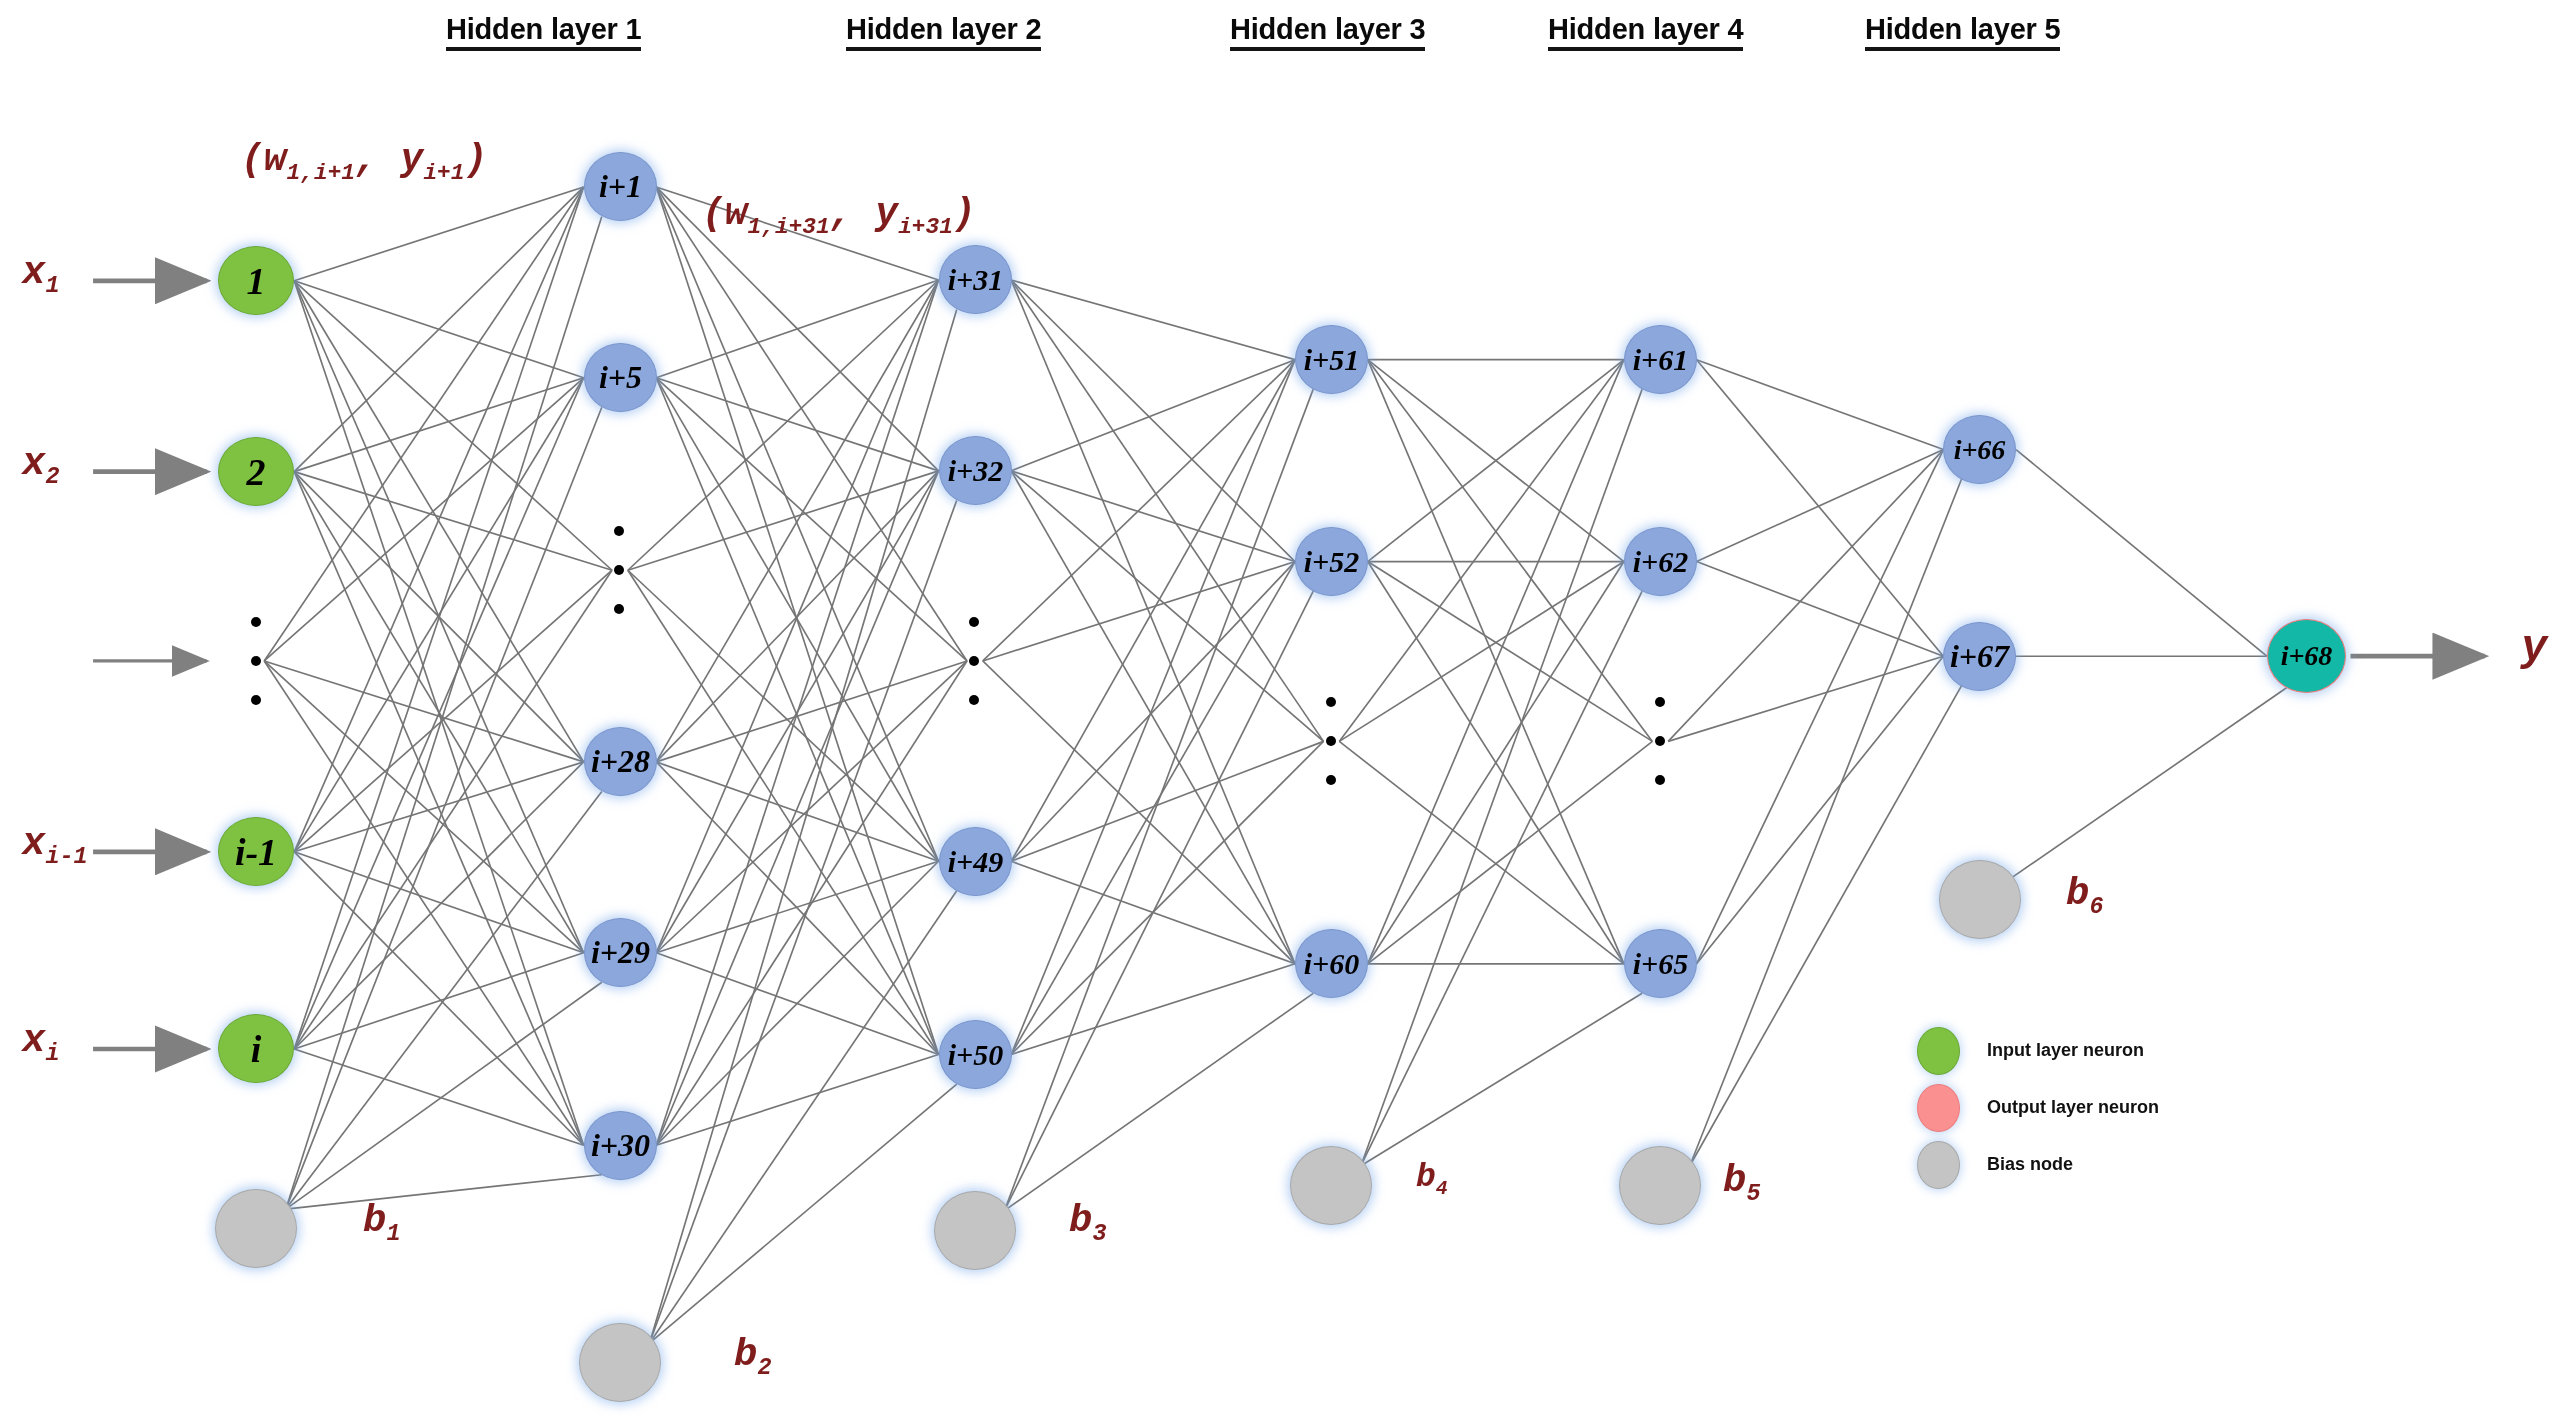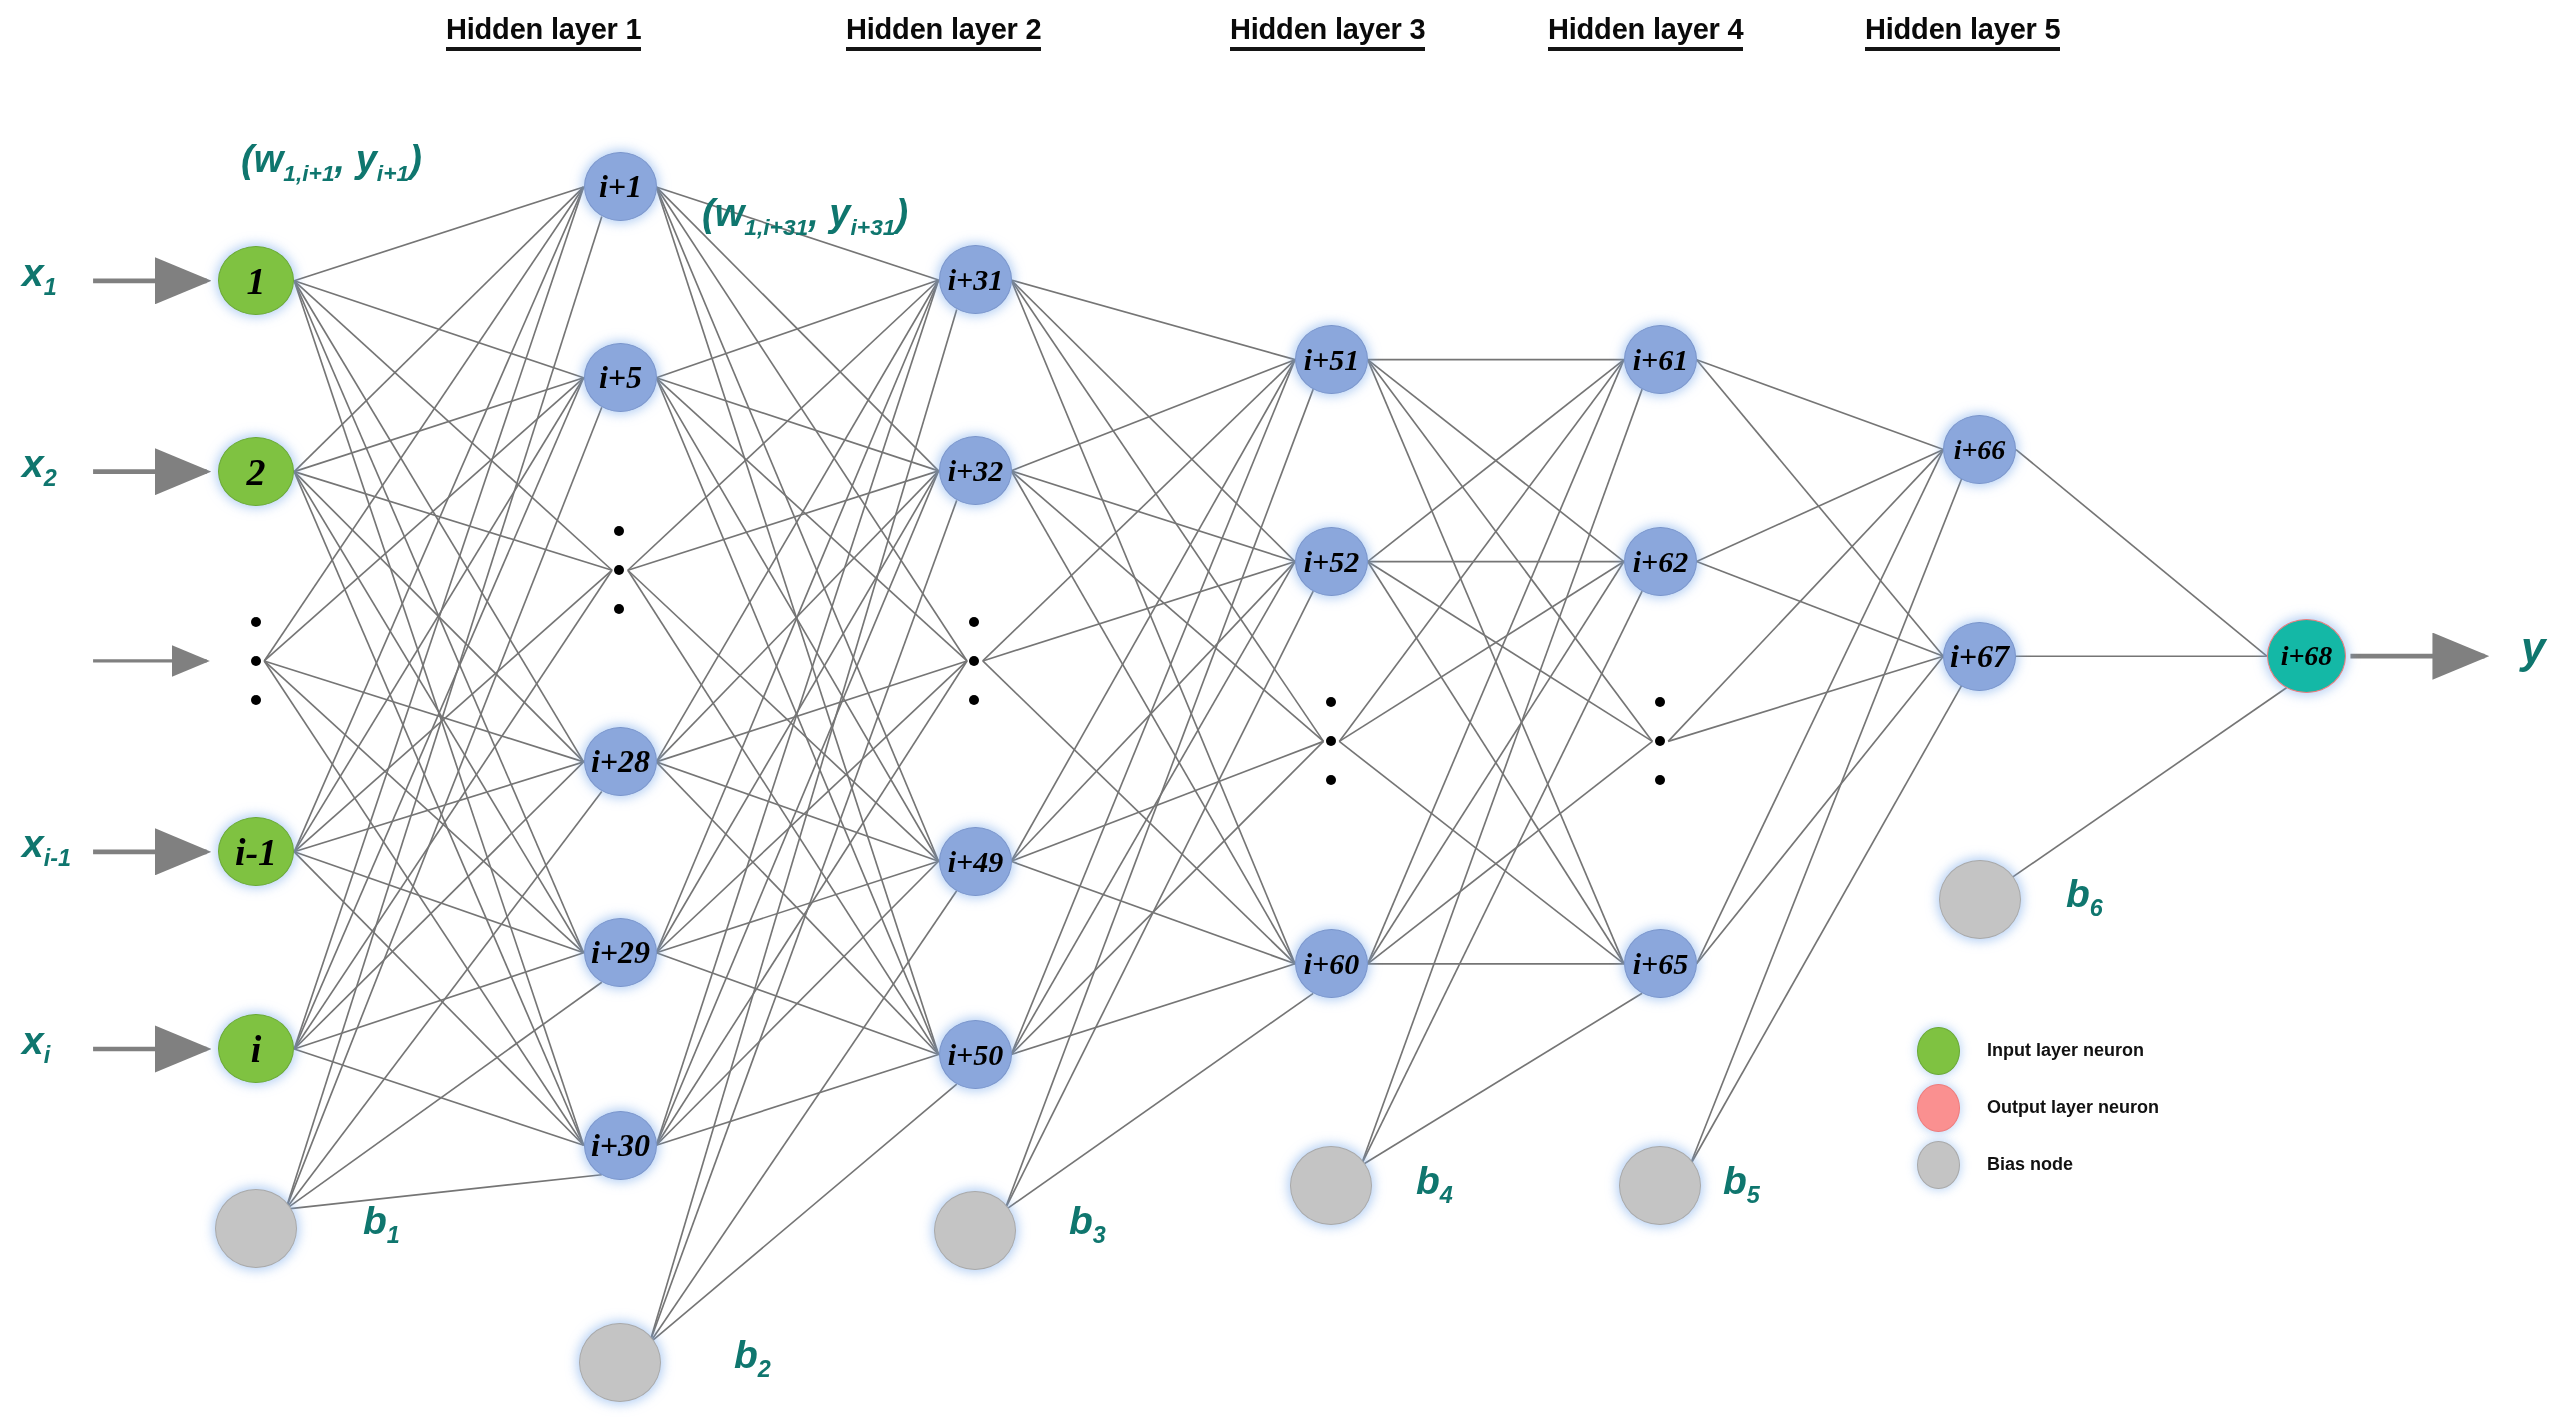--- a/index.html
+++ b/index.html
@@ -48,23 +48,23 @@
     position:absolute;
     display:flex;flex-direction:column;align-items:center;justify-content:space-between;
   }
   .vdots i{
     display:block;width:10.3px;height:10.3px;border-radius:50%;background:#000;
   }
 
   
   .mlabel{
     position:absolute;
-    font-family:Liberation Sans, sans-serif;
+    font-family:Liberation Mono, monospace;
     font-style:italic;font-weight:700;
-    color:#0f766e;white-space:nowrap;
+    color:#7f1d1d;white-space:nowrap;
   }
   .mlabel sub{font-size:.60em;font-style:italic;font-weight:700;}
 
   
   #legend{position:absolute;left:1917px;top:1022px;}
   .leg-row{display:flex;align-items:center;height:57px;}
   .leg-dot{width:41px;height:46px;border-radius:50%;margin-right:27px;
            box-shadow:0 0 9.5px 1.6px rgba(120,170,235,0.45);}
   .leg-txt{
     font-family:"Liberation Sans", sans-serif;
@@ -277,21 +277,21 @@
       <div class="node n-bias" style="width: 82px; height: 79px; left: 1619px; top: 1146px;"></div>
       <div class="node n-bias" style="width: 82px; height: 79px; left: 1939px; top: 860px;"></div>
     </div>
 
   <div id="labels-root">
       <div class="mlabel" style="left: 241px; top: 138px; font-size: 38px;">(w<sub>1,i+1</sub>, y<sub>i+1</sub>)</div>
       <div class="mlabel" style="left: 702px; top: 156px; font-size: 38px; margin-top: 36px;">(w<sub>1,i+31</sub>, y<sub>i+31</sub>)</div>
       <div class="mlabel" style="left: 363px; top: 1199px; font-size: 39px;">b<sub>1</sub></div>
       <div class="mlabel" style="left: 734px; top: 1333px; font-size: 39px;">b<sub>2</sub></div>
       <div class="mlabel" style="left: 1069px; top: 1199px; font-size: 39px;">b<sub>3</sub></div>
-      <div class="mlabel" style="left: 1416px; top: 1159px; font-size: 39px;">b<sub>4</sub></div>
+      <div class="mlabel" style="left: 1416px; top: 1159px; font-size: 33px;">b<sub>4</sub></div>
       <div class="mlabel" style="left: 1723px; top: 1159px; font-size: 39px;">b<sub>5</sub></div>
       <div class="mlabel" style="left: 2066px; top: 872px; font-size: 39px;">b<sub>6</sub></div>
       <div class="mlabel" style="left: 22px; top: 251px; font-size: 39px;">x<sub>1</sub></div>
       <div class="mlabel" style="left: 22px; top: 442px; font-size: 39px;">x<sub>2</sub></div>
       <div class="mlabel" style="left: 22px; top: 822px; font-size: 39px;">x<sub>i-1</sub></div>
       <div class="mlabel" style="left: 22px; top: 1019px; font-size: 39px;">x<sub>i</sub></div>
       <div class="mlabel" style="left: 2521px; top: 623px; font-size: 44px;">y</div>
     </div>
 
   <div id="legend">

